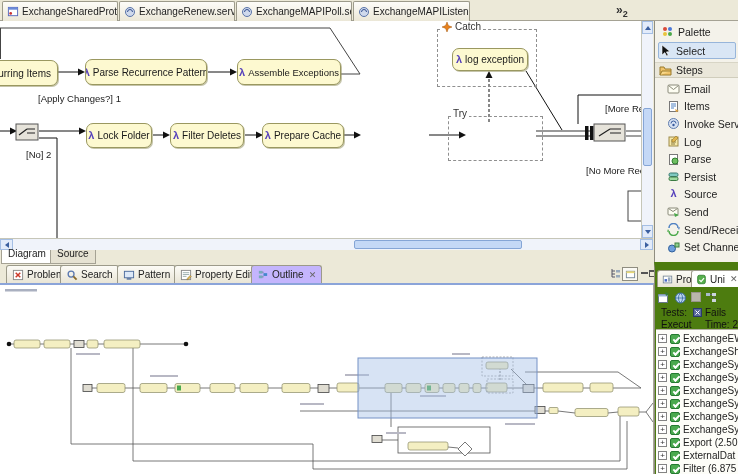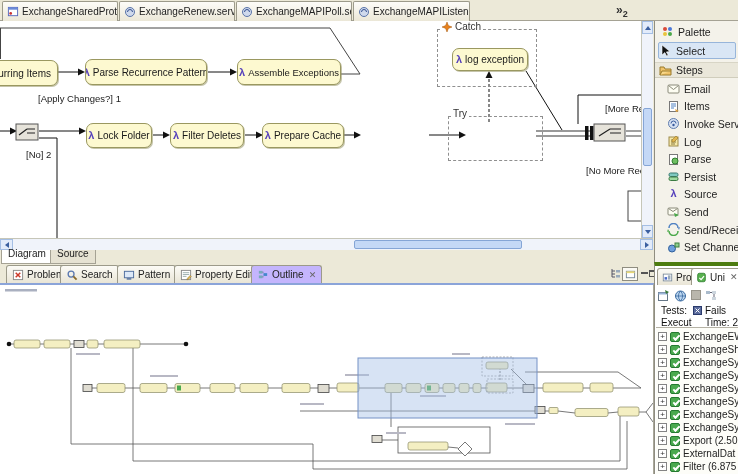--- a/index.html
+++ b/index.html
@@ -45,21 +45,21 @@
 
 .palette{position:absolute;left:654px;top:21px;width:84px;height:241px;background:#f4f2ea;border-left:1px solid #8f8d80;font-size:10.5px;overflow:hidden}
 .prow{display:flex;align-items:center;gap:4px;white-space:nowrap}
 .phead{position:absolute;left:6px;top:4px}
 .pselect{position:absolute;left:3px;top:21px;width:78px;height:17px;background:#d9e6f5;border:1px solid #97b5da;border-radius:2px;padding-left:0}
 .pdrawer{position:absolute;left:0;top:41px;width:84px;height:16px;background:#eae7da;border-top:1px solid #d8d5c6;border-bottom:1px solid #d0cdbc;padding-left:4px}
 .pitems{position:absolute;left:12px;top:59px;width:72px}
 .pitem{height:17.6px;display:flex;align-items:center;gap:4px;white-space:nowrap;overflow:hidden}
 .pico{width:13px;height:13px;flex:none}
 
-.tests{position:absolute;left:654px;top:262px;width:84px;height:212px;background:#ffffff;border-left:1px solid #8f8d80;border-top:4px solid #4d7c0f;font-size:10px;overflow:hidden}
+.tests{position:absolute;left:654px;top:262px;width:84px;height:212px;background:#4d7c0f;border-left:1px solid #8f8d80;border-top:6px solid #4d7c0f;font-size:10px;overflow:hidden}
 .ttab{position:absolute;top:2px;height:17px;display:flex;align-items:center;gap:3px;padding:0 4px;font-size:10px;background:linear-gradient(#fcfbf6,#e9e5d6);border:1px solid #9c9a8a;border-bottom:none;border-radius:3px 3px 0 0}
 .ttab.active{background:#fff}
 .ttoolbar{position:absolute;left:2px;top:21px;width:80px;height:16px;display:flex;gap:4px;align-items:center}
 .graysq{width:10px;height:10px;background:#b9b6ac;border:1px solid #98958b}
 .stat{position:absolute;white-space:nowrap;color:#111}
 .treearea{position:absolute;left:1px;top:61px;width:83px;height:151px;background:#fdfdf8;border-top:1px solid #b5b2a5;overflow:hidden}
 .trow{position:absolute;left:2px;width:80px;height:13px;display:flex;align-items:center;gap:3px;font-size:10px;white-space:nowrap;overflow:hidden}
 .texp{width:9px;height:9px;border:1px solid #848484;background:#fff;font-size:8px;line-height:7px;text-align:center;color:#333;flex:none}
 .tico{width:10px;height:10px;background:#4aa94e;border:1px solid #247a30;border-radius:2px;flex:none;position:relative}
 .tico::after{content:"";position:absolute;left:2px;top:2px;width:5px;height:2px;border-left:2px solid #fff;border-bottom:2px solid #fff;transform:rotate(-45deg)}

